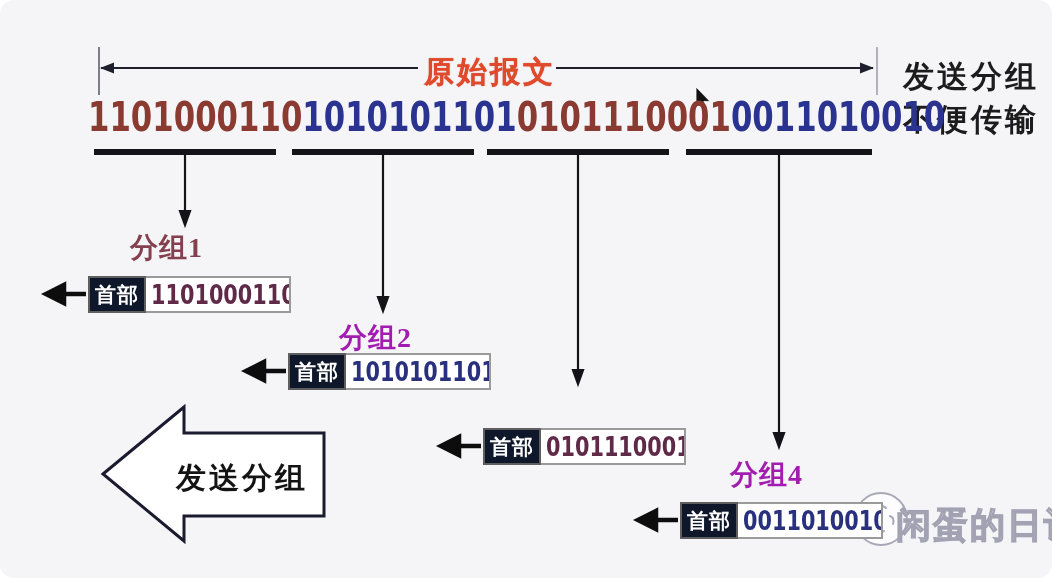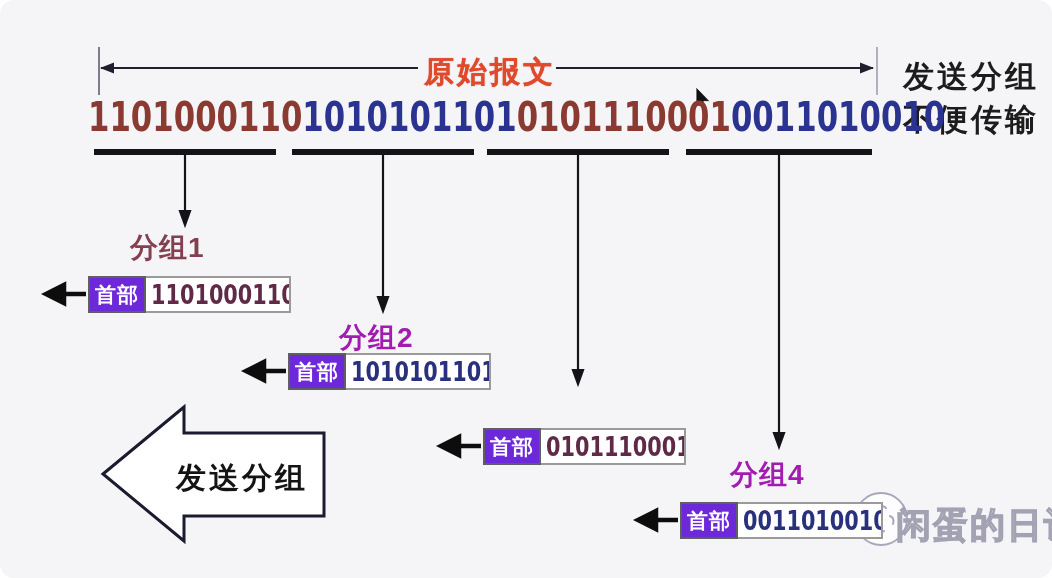--- a/index.html
+++ b/index.html
@@ -2,38 +2,38 @@
 <html><head>
 <meta charset="utf-8">
 <style>
   html,body{margin:0;padding:0;background:#ffffff;}
   .stage{
     position:relative;width:1052px;height:578px;overflow:hidden;
     background:#f5f5f8;border-radius:14px;
     font-family:"Liberation Sans",sans-serif;
   }
   
-  .abs{position:absolute;white-space:nowrap;}
+  .abs{position:absolute;white-space:nowrap;font-family:Liberation Serif, serif;}
   .title{
     left:424px;top:52px;font-size:30px;font-weight:bold;letter-spacing:3px;
     color:#e2492a;text-shadow:0 0 1px #c03c1e;
   }
   .note{left:903px;top:55px;font-size:31px;font-weight:bold;color:#1c1c1c;line-height:43px;letter-spacing:3px;}
   .bits-row{
     left:88px;top:94px;font-family:"DejaVu Sans",sans-serif;font-weight:bold;
     font-size:40px;line-height:46px;transform:scaleX(0.77);transform-origin:0 0;
   }
   .c-red{color:#8a3a31}
   .c-blue{color:#2a3490}
   .grp-label{font-size:28px;font-weight:bold;letter-spacing:1px;}
   .l-red{color:#84404f}
   .l-blue{color:#a21caf}
   .pkt{position:absolute;display:flex;align-items:stretch;height:37px;}
   .pkt .hdr{
-    width:58px;background:#6d28d9;border:2px solid #5f5f5f;
+    width:58px;background:#0f172a;border:2px solid #5f5f5f;
     color:#ffffff;font-size:21px;font-weight:bold;
     display:flex;align-items:center;justify-content:center;letter-spacing:1px;
     box-sizing:border-box;
   }
   .pkt .data{
     width:145px;background:#ffffff;border:2px solid #9a9a9a;border-left:none;
     box-sizing:border-box;display:flex;align-items:center;
     font-family:"DejaVu Sans",sans-serif;font-weight:bold;font-size:26px;
     padding-left:5px;overflow:hidden;
   }

